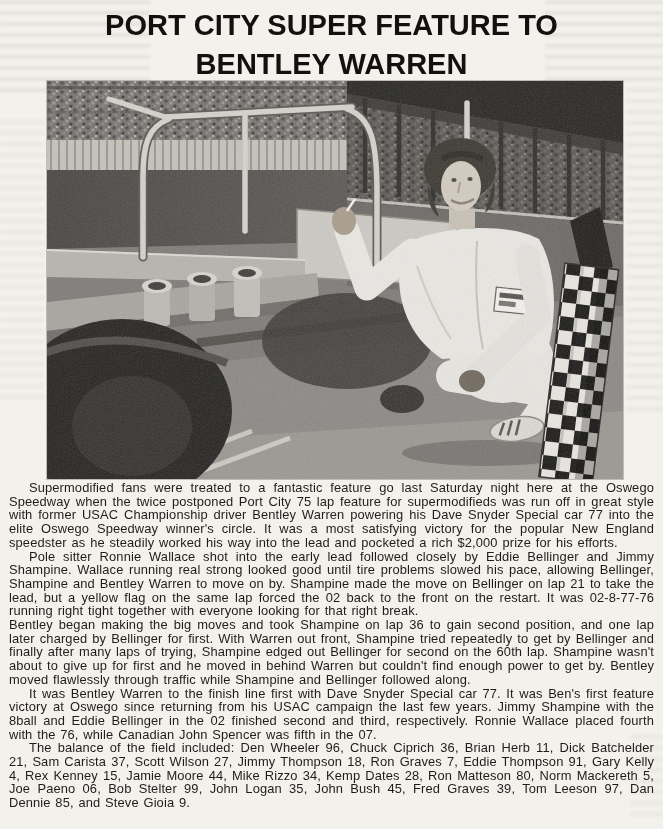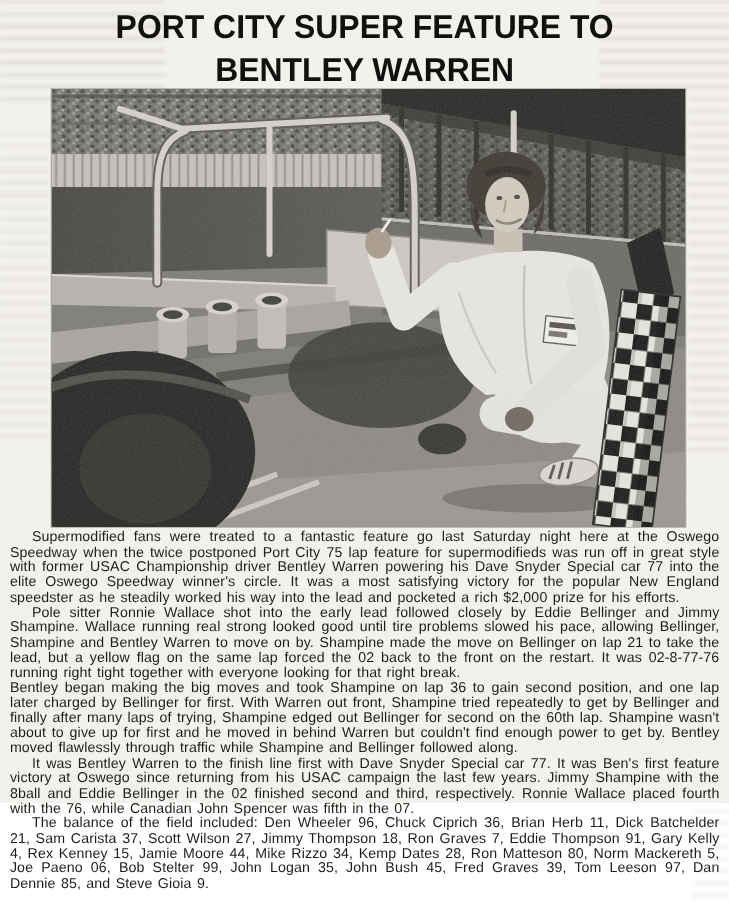--- a/index.html
+++ b/index.html
@@ -3,21 +3,21 @@
 <meta charset="utf-8">
 <style>
   html, body {
     margin: 0; padding: 0;
     width: 663px; height: 829px;
     overflow: hidden;
     font-family: "Liberation Sans", sans-serif;
   }
   .page {
     position: relative;
-    width: 663px; height: 730px;
+    width: 663px; height: 829px;
     background:
       radial-gradient(ellipse 500px 300px at 85% 10%, rgba(205,200,190,.25), transparent 70%),
       radial-gradient(ellipse 400px 500px at 2% 60%, rgba(210,205,196,.3), transparent 70%),
       #f3f1ec;
   }
   
   .bleed {
     position: absolute;
     background: repeating-linear-gradient(
       180deg,

